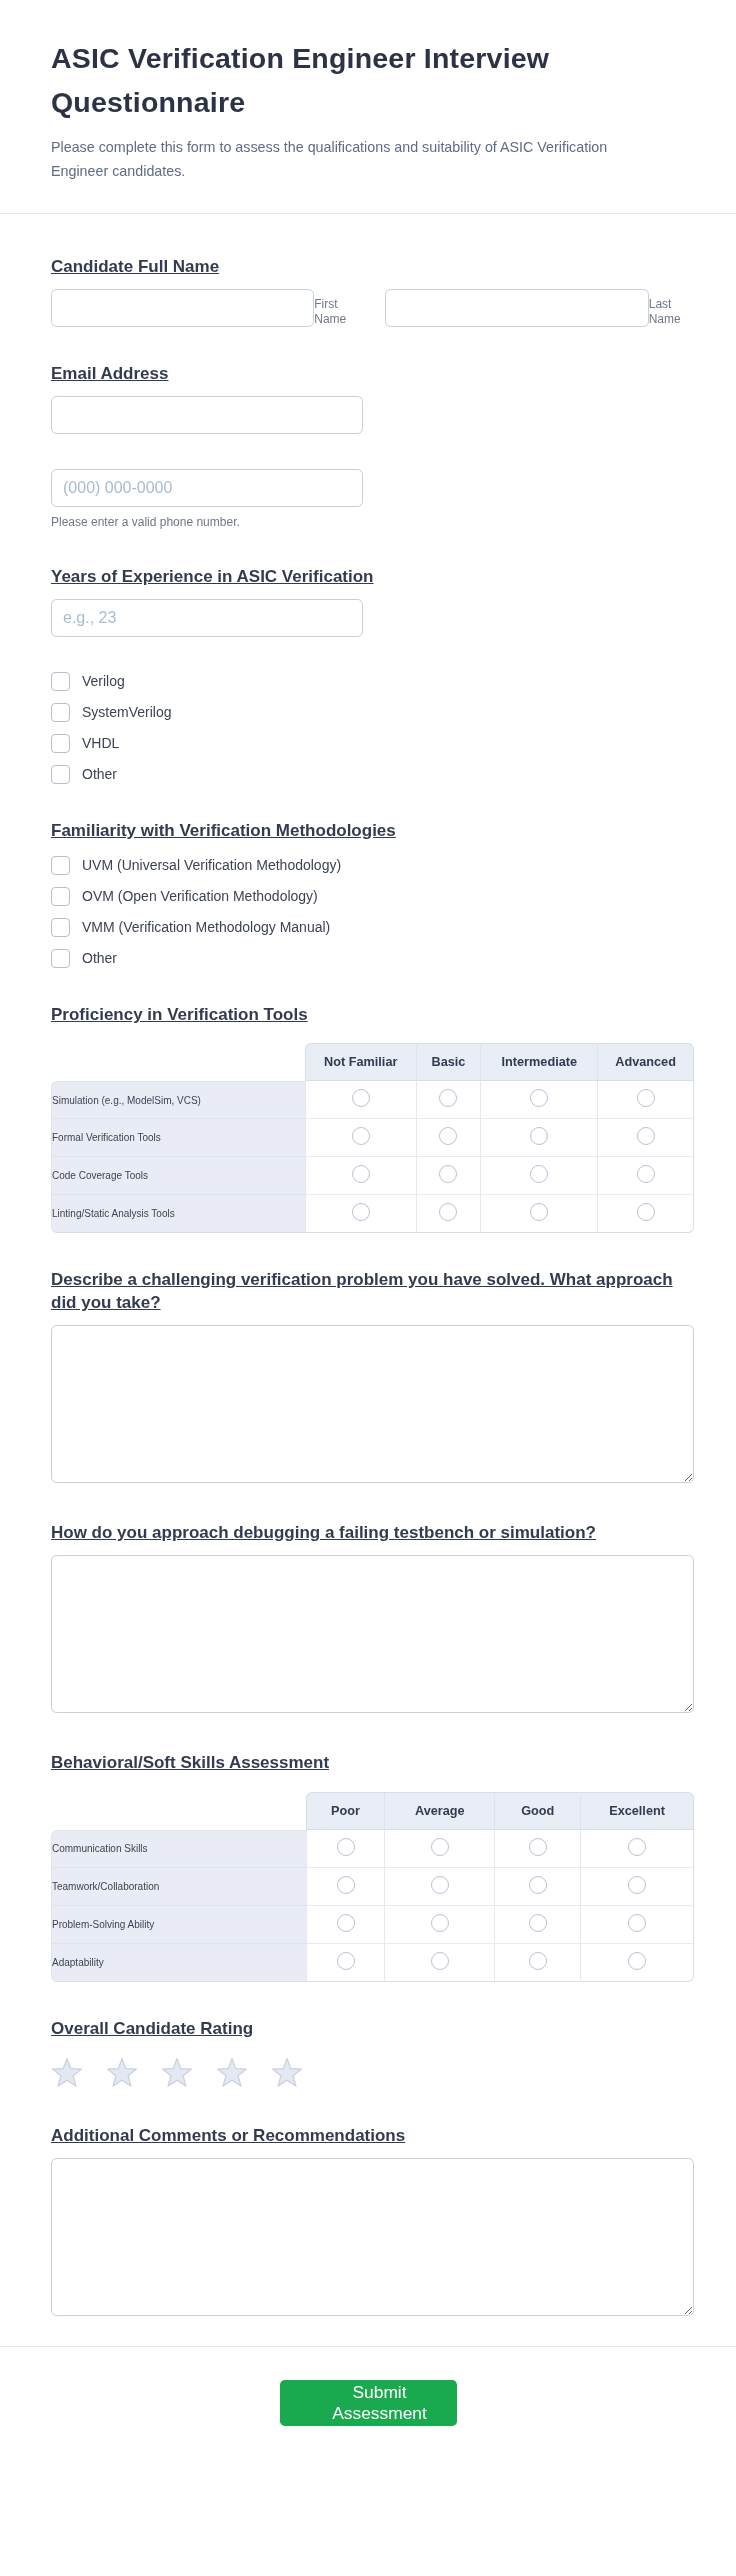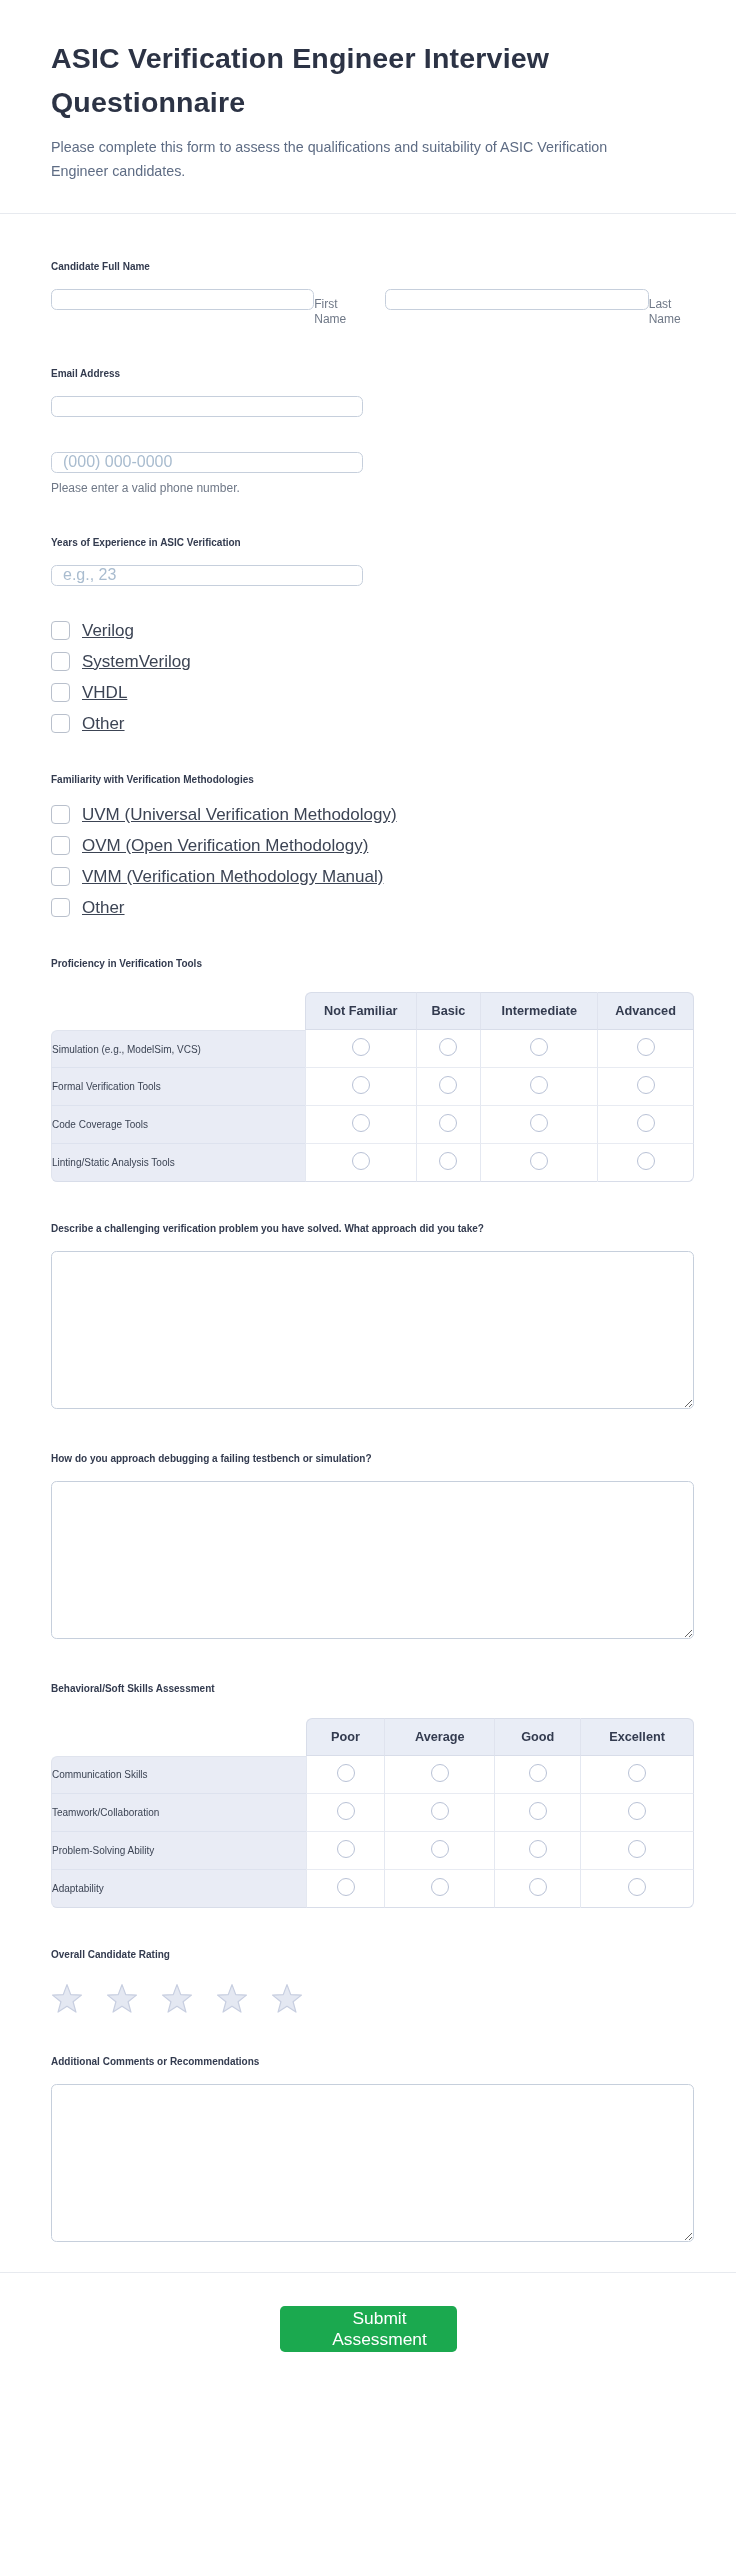--- a/index.html
+++ b/index.html
@@ -28,40 +28,40 @@
   .form-subtitle{
     margin-top:11px;font-size:14.3px;line-height:24px;font-weight:400;color:#5e6c84;
     max-width:590px;
   }
   .divider{height:0.8px;background:#e7eaef;width:100%;}
 
   
   .form-body{padding:41px 43px 0 51px;}
   .question{margin-bottom:35px;}
   .q-label{
-    font-size:10px;line-height:23px;font-weight:600;color:#333b4f;
-    margin-bottom:11px;max-width:643px;
+    font-size:17px;line-height:23px;font-weight:600;color:#333b4f;
+    margin-bottom:11px;max-width:643px;text-decoration:underline;
   }
   .row2{display:flex;gap:22px;}
   .field-col{display:flex;flex-direction:row;width:312px;}
   .tfield{
-    height:21px;width:312px;border:0.8px solid #c6cfdc;border-radius:5.5px;
+    height:38px;width:312px;border:0.8px solid #c6cfdc;border-radius:5.5px;
     background:#fff;padding:0 11px;font-size:16px;color:#a21caf;
     font-family:"Liberation Sans", sans-serif;outline:none;
   }
   .tfield::placeholder{color:#a9bccf;opacity:1;}
   .sublabel{margin-top:8px;font-size:12px;line-height:15px;color:#6f7887;}
 
   
   .checkgroup{display:flex;flex-direction:column;gap:12px;margin-top:14.3px;}
   .checkrow{display:flex;align-items:center;gap:12px;cursor:pointer;}
   .checkbox{
     width:19px;height:19px;flex:0 0 19px;border:0.8px solid #b9c0cc;border-radius:4px;background:#fff;
   }
-  .checklabel{font-size:17px;color:#3c4454;line-height:19px;text-decoration:underline;}
+  .checklabel{font-size:14px;color:#3c4454;line-height:19px;}
 
   
   .matrix{border-collapse:separate;border-spacing:0;table-layout:fixed;margin-top:17.4px;}
   .matrix th,.matrix td{padding:0;height:38px;}
   .corner{background:transparent;border:none;}
   .mh{
     background:var(--matrix-head-bg);
     font-size:12.7px;font-weight:600;color:#333b4f;text-align:center;
     border-top:0.8px solid #d8dde9;border-bottom:0.8px solid #d8dde9;border-left:0.8px solid #dfe3ee;
   }

